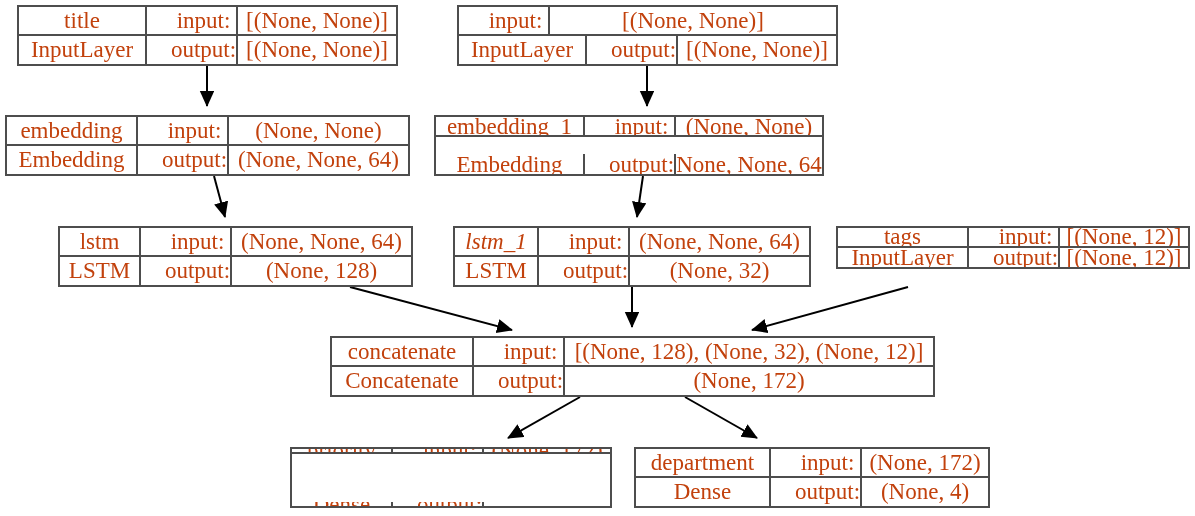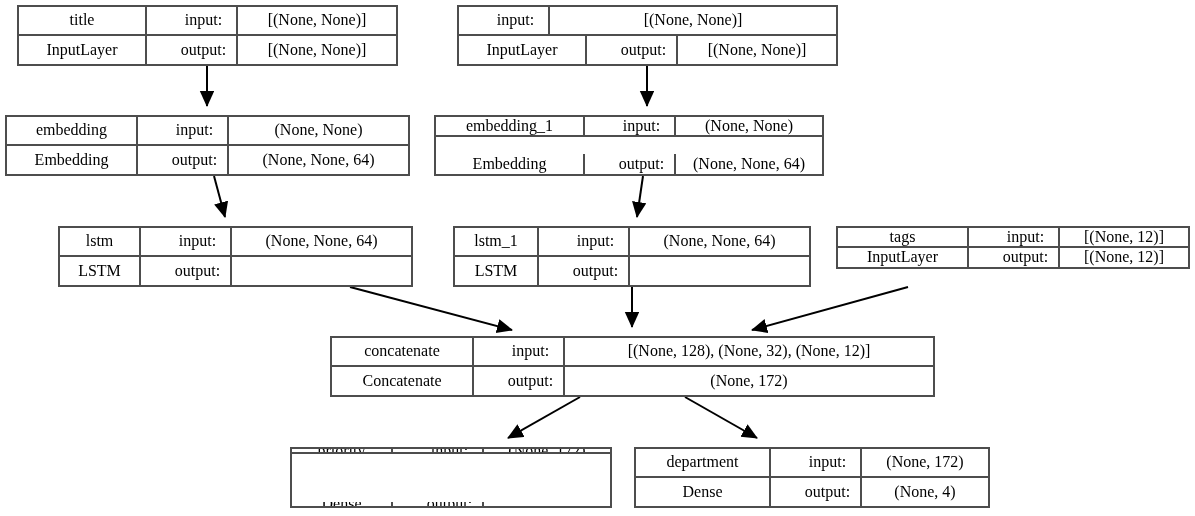--- a/index.html
+++ b/index.html
@@ -41,23 +41,23 @@
     min-height: 0;
   }
   .node-row.top {
     border-bottom: 2px solid #4d4d4d;
   }
   .cell {
     box-sizing: border-box;
     display: flex;
     align-items: center;
     justify-content: center;
-    font-size: 16px;
+    font-size: 23px;
     line-height: 1;
-    color: #000000;
+    color: #c2410c;
     white-space: nowrap;
     overflow: hidden;
   }
   .cell.name-cell {
     border-right: 2px solid #4d4d4d;
   }
   .cell.io-cell {
     border-right: 2px solid #4d4d4d;
     padding-left: 24px;
   }
@@ -138,31 +138,33 @@
       </div>
       <div class="node" style="left: 58px; top: 226px; width: 355px; height: 61px;">
         <div class="node-row top">
           <div class="cell name-cell" style="width: 81px; flex: 0 0 81px;">lstm</div>
           <div class="cell io-cell" style="flex: 0 0 91px;">input:</div>
           <div class="cell shape-cell">(None, None, 64)</div>
         </div>
         <div class="node-row">
           <div class="cell name-cell" style="width: 81px; flex: 0 0 81px;">LSTM</div>
           <div class="cell io-cell" style="flex: 0 0 91px;">output:</div>
+          <div class="cell shape-cell">(None, 128)</div>
         </div>
       </div>
       <div class="node" style="left: 453px; top: 226px; width: 358px; height: 61px;">
         <div class="node-row top">
-          <div class="cell name-cell" style="width: 84px; flex: 0 0 84px;">lstm_1</div>
+          <div class="cell name-cell" style="width: 84px; flex: 0 0 84px; font-style: italic;">lstm_1</div>
           <div class="cell io-cell" style="flex: 0 0 91px;">input:</div>
           <div class="cell shape-cell">(None, None, 64)</div>
         </div>
         <div class="node-row">
           <div class="cell name-cell" style="width: 84px; flex: 0 0 84px;">LSTM</div>
           <div class="cell io-cell" style="flex: 0 0 91px;">output:</div>
+          <div class="cell shape-cell">(None, 32)</div>
         </div>
       </div>
       <div class="node" style="left: 836px; top: 226px; width: 354px; height: 43px;">
         <div class="node-row top">
           <div class="cell name-cell" style="width: 131px; flex: 0 0 131px;">tags</div>
           <div class="cell io-cell" style="flex: 0 0 91px;">input:</div>
           <div class="cell shape-cell">[(None, 12)]</div>
         </div>
         <div class="node-row">
           <div class="cell name-cell" style="width: 131px; flex: 0 0 131px;">InputLayer</div>

